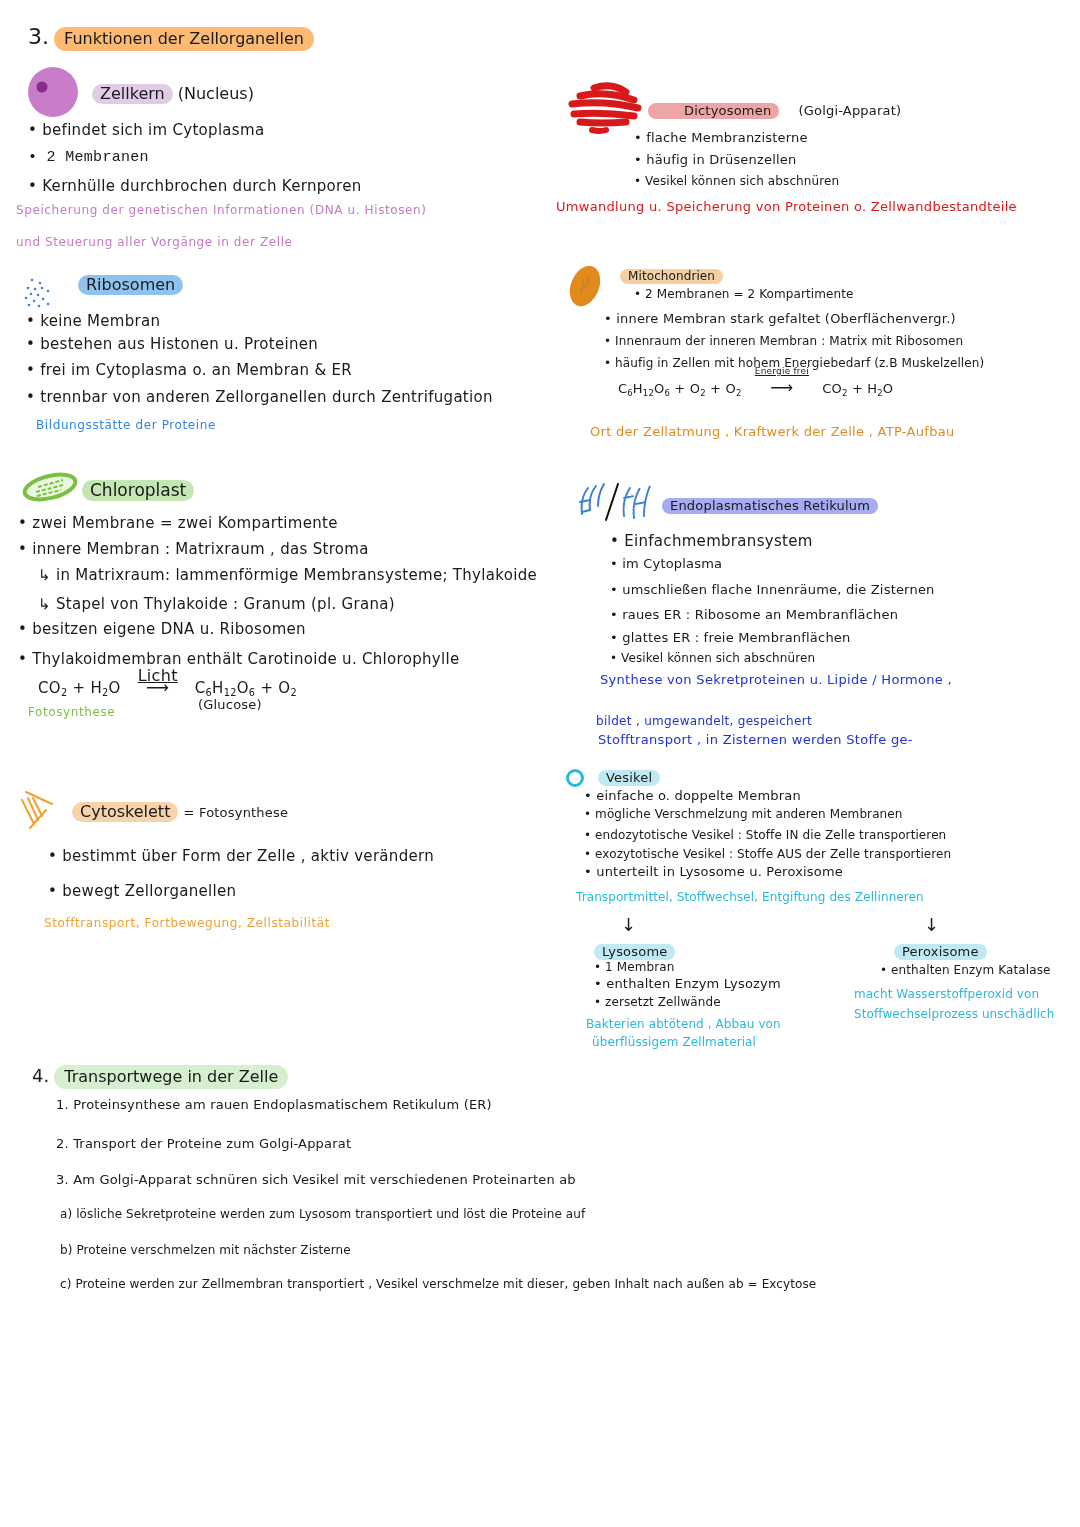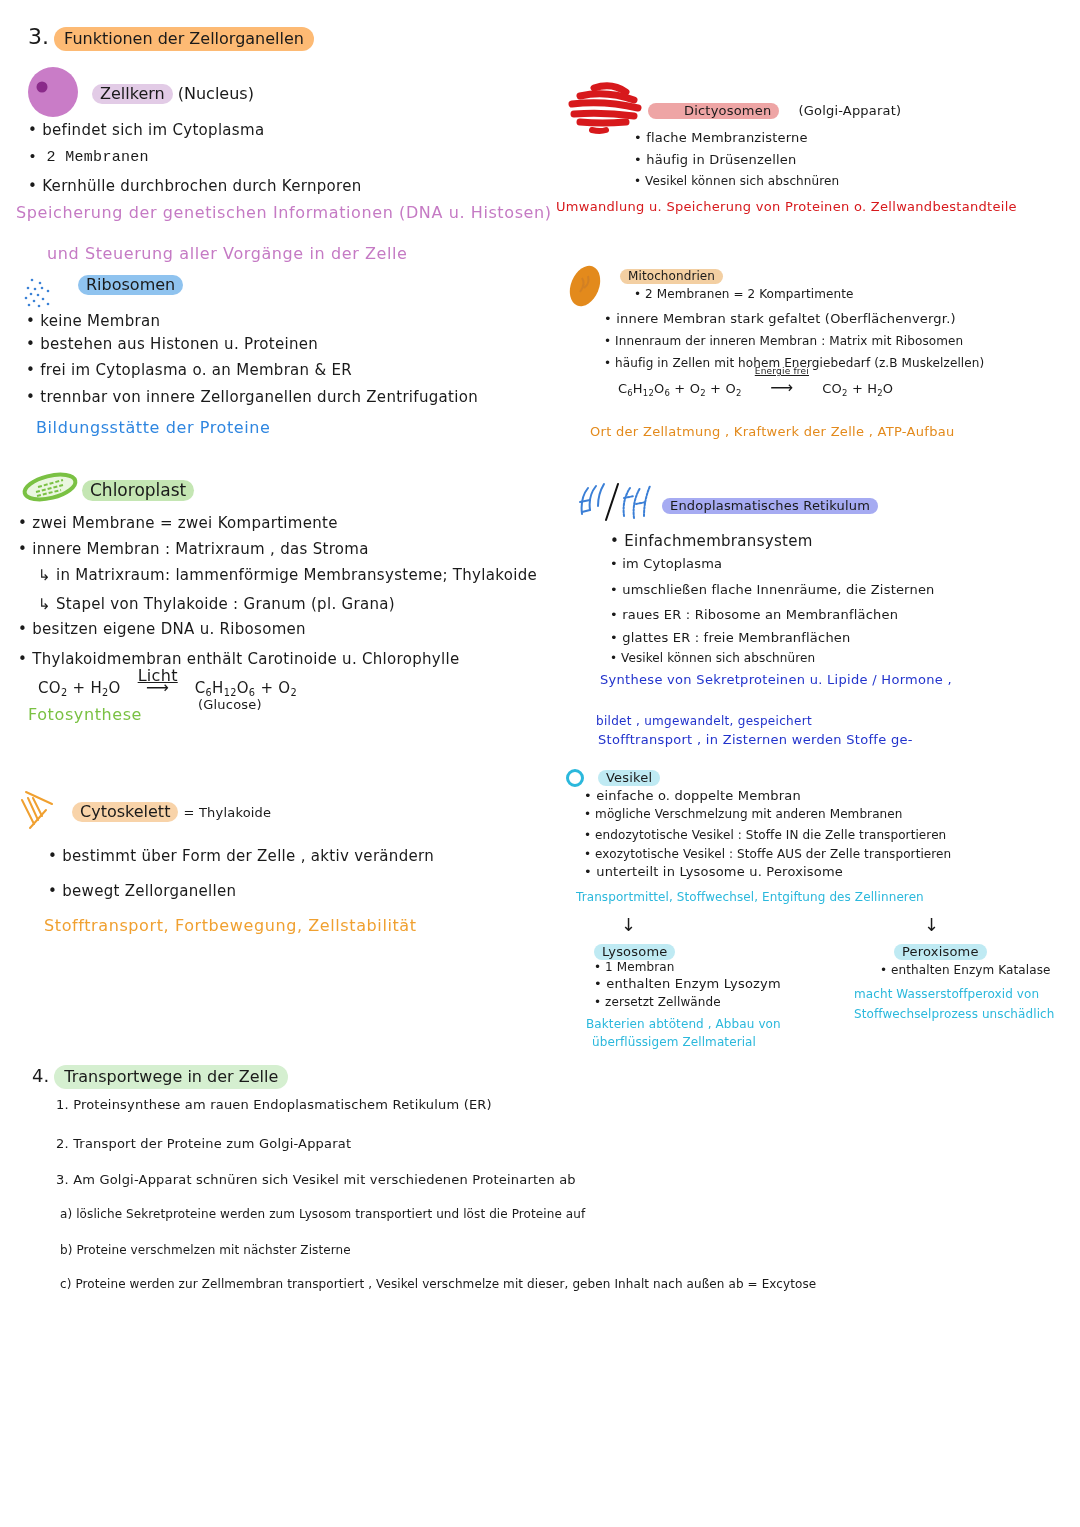--- a/index.html
+++ b/index.html
@@ -9,21 +9,21 @@
     }
     .abs { position: absolute; white-space: nowrap; }
     .hl {
       display: inline-block; border-radius: 12px; padding: 0 8px; line-height: 1.25;
     }
     .sec-title { font-size: 16px; }
     .h-name { font-size: 16px; }
     .line { font-size: 15px; letter-spacing: 0.3px; }
     .small { font-size: 13px; letter-spacing: 0.2px; }
     .xsmall { font-size: 12px; letter-spacing: 0.1px; }
-    .sum { font-size: 16px; letter-spacing: 0.6px; }
+    .sum { font-size: 12px; letter-spacing: 0.6px; }
     .sum-s { font-size: 13px; letter-spacing: 0.3px; }
     sub { font-size: 0.65em; vertical-align: -0.35em; }
     .arrow-eq { display: inline-block; position: relative; width: 64px; text-align: center; }
     .arrow-eq .lab { position: absolute; top: -12px; left: 0; width: 100%; font-size: 16px; text-decoration: underline; }
     .arrow-eq .ar { font-size: 16px; }
     svg { display: block; }
   </style>
 </head>
 <body>
 
@@ -39,21 +39,21 @@
   </svg>
 </div>
 <div class="abs" style="left:92px; top:84px;">
   <span class="hl h-name" style="background:#e2cbe6;">Zellkern</span>
   <span class="h-name">(Nucleus)</span>
 </div>
 <div class="abs line" style="left:28px; top:121px;">• <span>befindet sich im Cytoplasma</span></div>
 <div class="abs line" style="left:28px; top:149px;font-family:Liberation Mono, monospace;">• <span>2 Membranen</span></div>
 <div class="abs line" style="left:28px; top:177px;">• <span>Kernhülle durchbrochen durch Kernporen</span></div>
 <div class="abs sum" style="left:16px; top:203px; color:#c57ac4;">Speicherung der genetischen Informationen (DNA u. Histosen)</div>
-<div class="abs sum" style="left:16px; top:244px; color:#c57ac4;margin-left:31px;">und Steuerung aller Vorgänge in der Zelle</div>
+<div class="abs sum" style="left:16px; top:235px; color:#c57ac4;">und Steuerung aller Vorgänge in der Zelle</div>
 
 <div class="abs" style="left:22px; top:276px;">
   <svg width="34" height="34" viewBox="0 0 34 34" fill="#3b82d6">
     <circle cx="10" cy="4" r="1.3"></circle>
       <circle cx="18" cy="7" r="1.3"></circle>
       <circle cx="6" cy="12" r="1.3"></circle>
     <circle cx="13" cy="13" r="1.3"></circle>
       <circle cx="20" cy="12" r="1.3"></circle>
       <circle cx="26" cy="15" r="1.3"></circle>
     <circle cx="9" cy="18" r="1.3"></circle>
@@ -65,21 +65,21 @@
     <circle cx="17" cy="30" r="1.3"></circle>
       <circle cx="26" cy="28" r="1.3"></circle>
   </svg>
 </div>
 <div class="abs" style="left:78px; top:275px;">
   <span class="hl h-name" style="background:#8fc3ef;">Ribosomen</span>
 </div>
 <div class="abs line" style="left:26px; top:312px;">• <span>keine Membran</span></div>
 <div class="abs line" style="left:26px; top:335px;">• <span>bestehen aus   Histonen u. Proteinen</span></div>
 <div class="abs line" style="left:26px; top:361px;">• <span>frei im Cytoplasma o. an Membran &amp; ER</span></div>
-<div class="abs line" style="left:26px; top:388px;">• <span>trennbar von innere Zellorganellen durch Zentrifugation</span></div>
+<div class="abs line" style="left:26px; top:388px;">• <span>trennbar von anderen Zellorganellen durch Zentrifugation</span></div>
 <div class="abs sum" style="left:36px; top:418px; color:#2f86e0;">Bildungsstätte der Proteine</div>
 
 <div class="abs" style="left:21px; top:471px;">
   <svg width="58" height="32" viewBox="0 0 58 32">
     <ellipse cx="29" cy="16" rx="26" ry="11" transform="rotate(-14 29 16)" fill="#eaf6e0" stroke="#7ac143" stroke-width="4"></ellipse>
     <g stroke="#7ac143" stroke-width="2" stroke-dasharray="4 2">
       <line x1="15" y1="21" x2="42" y2="14"></line>
         <line x1="17" y1="16" x2="42" y2="9"></line>
         <line x1="16" y1="25" x2="40" y2="19"></line>
     </g>
@@ -106,21 +106,21 @@
   <svg width="34" height="40" viewBox="0 0 34 40" stroke="#f0a030" stroke-width="2" fill="none" stroke-linecap="round">
     <line x1="6" y1="2" x2="32" y2="14"></line>
     <line x1="2" y1="10" x2="14" y2="34"></line>
     <line x1="8" y1="8" x2="18" y2="30"></line>
     <line x1="13" y1="8" x2="22" y2="26"></line>
     <line x1="10" y1="38" x2="26" y2="20"></line>
   </svg>
 </div>
 <div class="abs" style="left:72px; top:802px;">
   <span class="hl h-name" style="background:#f8d3a9;">Cytoskelett</span>
-  <span class="small">= Thylakoide</span>
+  <span class="small">= Fotosynthese</span>
 </div>
 <div class="abs line" style="left:48px; top:847px;">• <span>bestimmt über Form der Zelle , aktiv verändern</span></div>
 <div class="abs line" style="left:48px; top:882px;">• <span>bewegt Zellorganellen</span></div>
 <div class="abs sum" style="left:44px; top:916px; color:#f0a030;">Stofftransport, Fortbewegung, Zellstabilität</div>
 
 <div class="abs" style="left:568px; top:82px;">
   <svg width="76" height="54" viewBox="0 0 76 54" fill="none" stroke="#d7191c" stroke-linecap="round">
     <path d="M26 6 Q44 0 58 10" stroke-width="7"></path>
     <path d="M12 14 Q38 8 66 18" stroke-width="7"></path>
     <path d="M4 22 Q36 18 70 26" stroke-width="7"></path>

